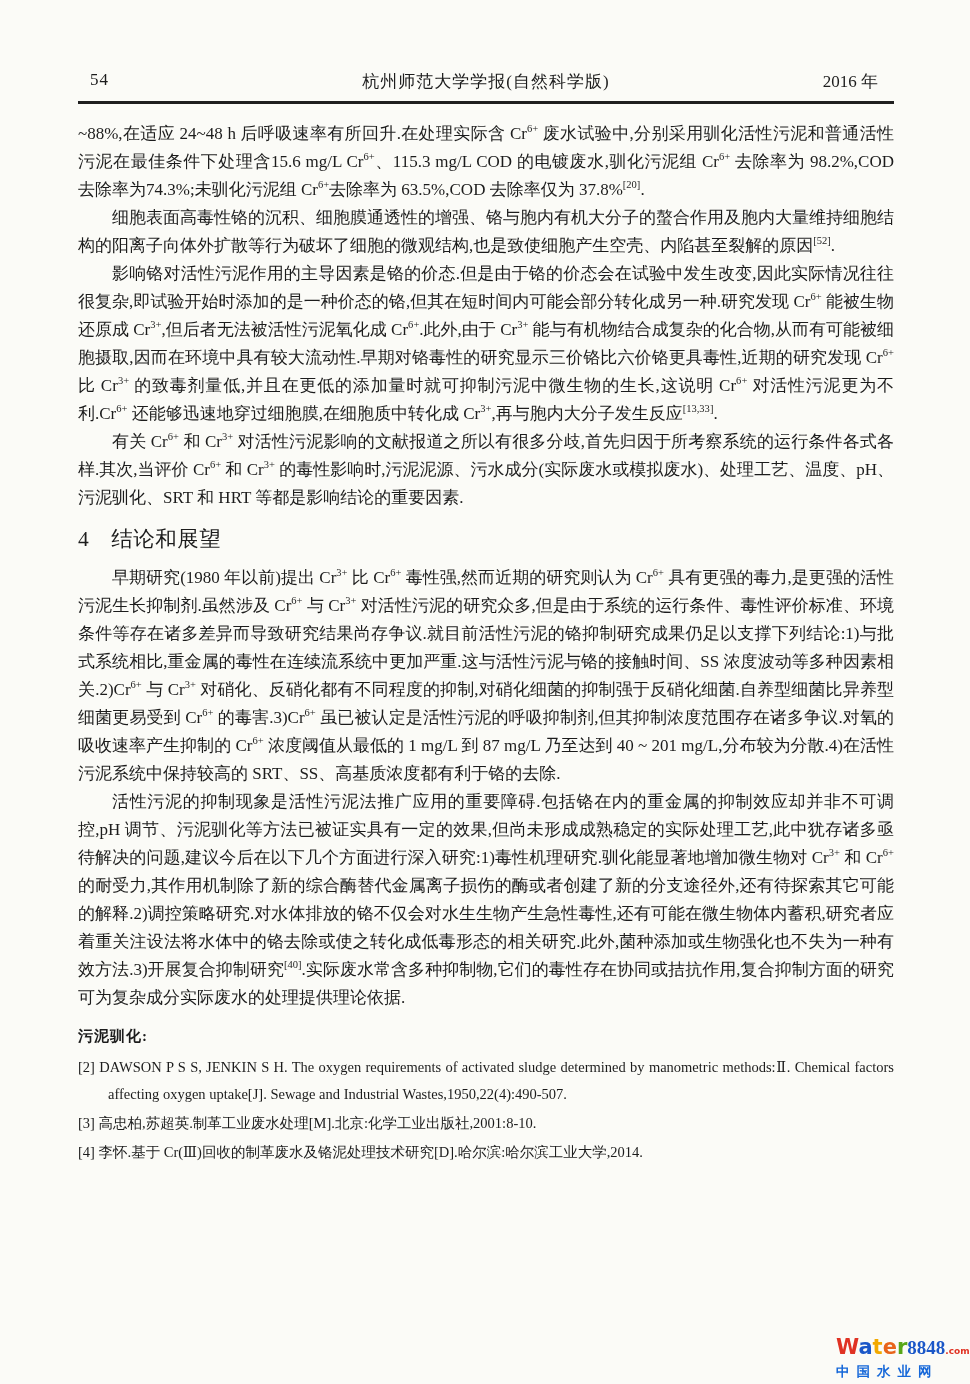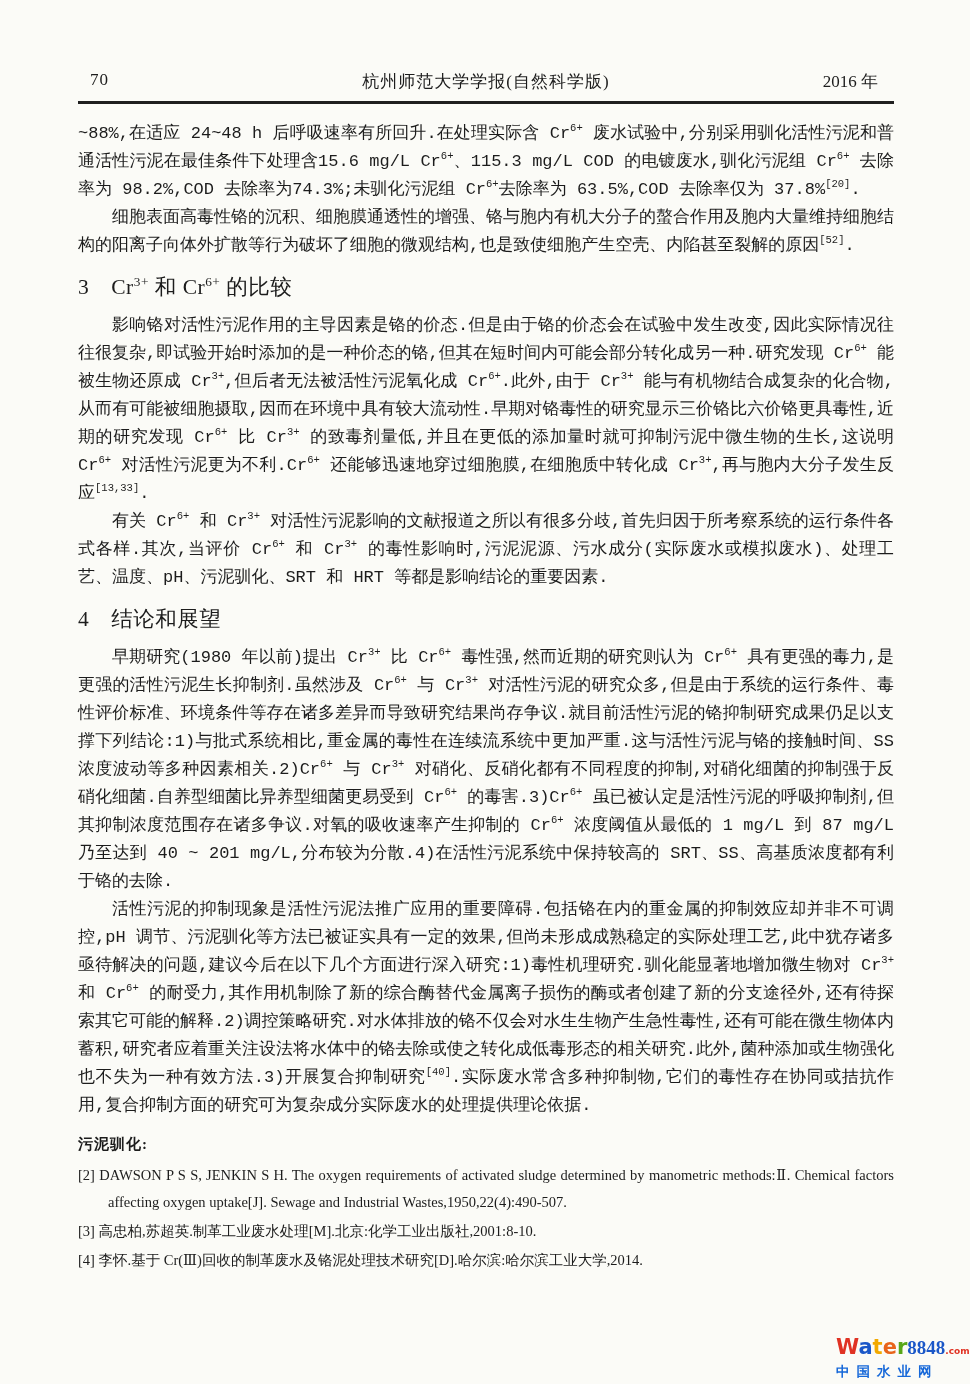--- a/index.html
+++ b/index.html
@@ -23,21 +23,21 @@
   .rule { position: absolute; top: 101px; left: 78px; width: 816px; height: 3px; background: #1f1f1f; }
   
   .watermark {
     position: absolute; left: 142px; top: 638px; z-index: 0;
     font-family: "DejaVu Sans", "Liberation Sans", sans-serif;
     font-weight: bold; font-size: 88px; letter-spacing: 2px;
     color: #b9b9b6; opacity: 0.48; white-space: nowrap;
   }
   
   .article { position: absolute; left: 78px; top: 120px; width: 816px; z-index: 1; }
-  .article p { margin: 0; font-size: 17px; line-height: 28px; text-align: justify; font-family: Liberation Mono, monospace; }
+  .article p { margin: 0; font-size: 17px; line-height: 28px; text-align: justify; }
   .article p.indent { text-indent: 2em; }
   sup { font-size: 0.62em; vertical-align: super; line-height: 0; }
   .sec-heading { margin: 12px 0 10px 0; font-size: 21.5px; line-height: 30px; letter-spacing: 0.5px; }
   .sec-heading .num { display: inline-block; margin-right: 22px; }
   .refs-heading { margin: 14px 0 8px 0; font-size: 15px; font-weight: bold; line-height: 20px; letter-spacing: 1px; }
   .ref-item {
     margin: 0 0 2px 0; font-size: 14.5px; line-height: 27px; text-align: justify;
     padding-left: 30px; text-indent: -30px;
   }
   
@@ -56,34 +56,31 @@
     font-weight: bold; font-size: 13.5px; line-height: 20px;
     letter-spacing: 7px; white-space: nowrap;
   }
 </style>
 </head>
 <body>
 
 <div class="page">
 
   <div class="header">
-    <span class="pageno">70</span>
+    <span class="pageno">54</span>
     <span class="jtitle">杭州师范大学学报(自然科学版)</span>
     <span class="year">2016 年</span>
   </div>
   <div class="rule"></div>
 
 
   <div class="article">
     <p>~88%,在适应 24~48 h 后呼吸速率有所回升.在处理实际含 Cr<sup>6+</sup> 废水试验中,分别采用驯化活性污泥和普通活性污泥在最佳条件下处理含15.6 mg/L Cr<sup>6+</sup>、115.3 mg/L COD 的电镀废水,驯化污泥组 Cr<sup>6+</sup> 去除率为 98.2%,COD 去除率为74.3%;未驯化污泥组 Cr<sup>6+</sup>去除率为 63.5%,COD 去除率仅为 37.8%<sup>[20]</sup>.</p>
     <p class="indent">细胞表面高毒性铬的沉积、细胞膜通透性的增强、铬与胞内有机大分子的螯合作用及胞内大量维持细胞结构的阳离子向体外扩散等行为破坏了细胞的微观结构,也是致使细胞产生空壳、内陷甚至裂解的原因<sup>[52]</sup>.</p>
 
-    <div class="sec-heading">
-      <span class="num">3</span><span>Cr<sup>3+</sup> 和 Cr<sup>6+</sup> 的比较</span>
-    </div>
     <p class="indent">影响铬对活性污泥作用的主导因素是铬的价态.但是由于铬的价态会在试验中发生改变,因此实际情况往往很复杂,即试验开始时添加的是一种价态的铬,但其在短时间内可能会部分转化成另一种.研究发现 Cr<sup>6+</sup> 能被生物还原成 Cr<sup>3+</sup>,但后者无法被活性污泥氧化成 Cr<sup>6+</sup>.此外,由于 Cr<sup>3+</sup> 能与有机物结合成复杂的化合物,从而有可能被细胞摄取,因而在环境中具有较大流动性.早期对铬毒性的研究显示三价铬比六价铬更具毒性,近期的研究发现 Cr<sup>6+</sup> 比 Cr<sup>3+</sup> 的致毒剂量低,并且在更低的添加量时就可抑制污泥中微生物的生长,这说明 Cr<sup>6+</sup> 对活性污泥更为不利.Cr<sup>6+</sup> 还能够迅速地穿过细胞膜,在细胞质中转化成 Cr<sup>3+</sup>,再与胞内大分子发生反应<sup>[13,33]</sup>.</p>
     <p class="indent">有关 Cr<sup>6+</sup> 和 Cr<sup>3+</sup> 对活性污泥影响的文献报道之所以有很多分歧,首先归因于所考察系统的运行条件各式各样.其次,当评价 Cr<sup>6+</sup> 和 Cr<sup>3+</sup> 的毒性影响时,污泥泥源、污水成分(实际废水或模拟废水)、处理工艺、温度、pH、污泥驯化、SRT 和 HRT 等都是影响结论的重要因素.</p>
 
     <div class="sec-heading">
       <span class="num">4</span><span>结论和展望</span>
     </div>
     <p class="indent">早期研究(1980 年以前)提出 Cr<sup>3+</sup> 比 Cr<sup>6+</sup> 毒性强,然而近期的研究则认为 Cr<sup>6+</sup> 具有更强的毒力,是更强的活性污泥生长抑制剂.虽然涉及 Cr<sup>6+</sup> 与 Cr<sup>3+</sup> 对活性污泥的研究众多,但是由于系统的运行条件、毒性评价标准、环境条件等存在诸多差异而导致研究结果尚存争议.就目前活性污泥的铬抑制研究成果仍足以支撑下列结论:1)与批式系统相比,重金属的毒性在连续流系统中更加严重.这与活性污泥与铬的接触时间、SS 浓度波动等多种因素相关.2)Cr<sup>6+</sup> 与 Cr<sup>3+</sup> 对硝化、反硝化都有不同程度的抑制,对硝化细菌的抑制强于反硝化细菌.自养型细菌比异养型细菌更易受到 Cr<sup>6+</sup> 的毒害.3)Cr<sup>6+</sup> 虽已被认定是活性污泥的呼吸抑制剂,但其抑制浓度范围存在诸多争议.对氧的吸收速率产生抑制的 Cr<sup>6+</sup> 浓度阈值从最低的 1 mg/L 到 87 mg/L 乃至达到 40 ~ 201 mg/L,分布较为分散.4)在活性污泥系统中保持较高的 SRT、SS、高基质浓度都有利于铬的去除.</p>
     <p class="indent">活性污泥的抑制现象是活性污泥法推广应用的重要障碍.包括铬在内的重金属的抑制效应却并非不可调控,pH 调节、污泥驯化等方法已被证实具有一定的效果,但尚未形成成熟稳定的实际处理工艺,此中犹存诸多亟待解决的问题,建议今后在以下几个方面进行深入研究:1)毒性机理研究.驯化能显著地增加微生物对 Cr<sup>3+</sup> 和 Cr<sup>6+</sup> 的耐受力,其作用机制除了新的综合酶替代金属离子损伤的酶或者创建了新的分支途径外,还有待探索其它可能的解释.2)调控策略研究.对水体排放的铬不仅会对水生生物产生急性毒性,还有可能在微生物体内蓄积,研究者应着重关注设法将水体中的铬去除或使之转化成低毒形态的相关研究.此外,菌种添加或生物强化也不失为一种有效方法.3)开展复合抑制研究<sup>[40]</sup>.实际废水常含多种抑制物,它们的毒性存在协同或拮抗作用,复合抑制方面的研究可为复杂成分实际废水的处理提供理论依据.</p>
 
     <div class="refs-heading">污泥驯化:</div>

